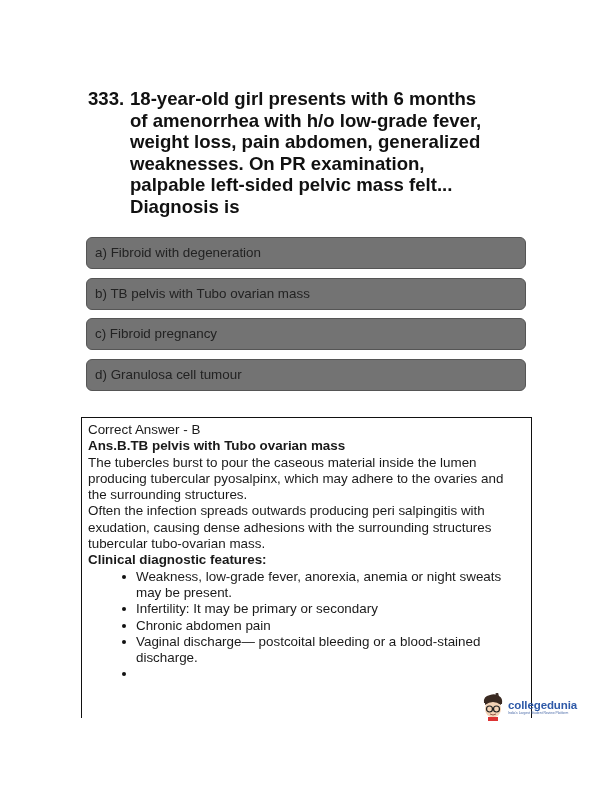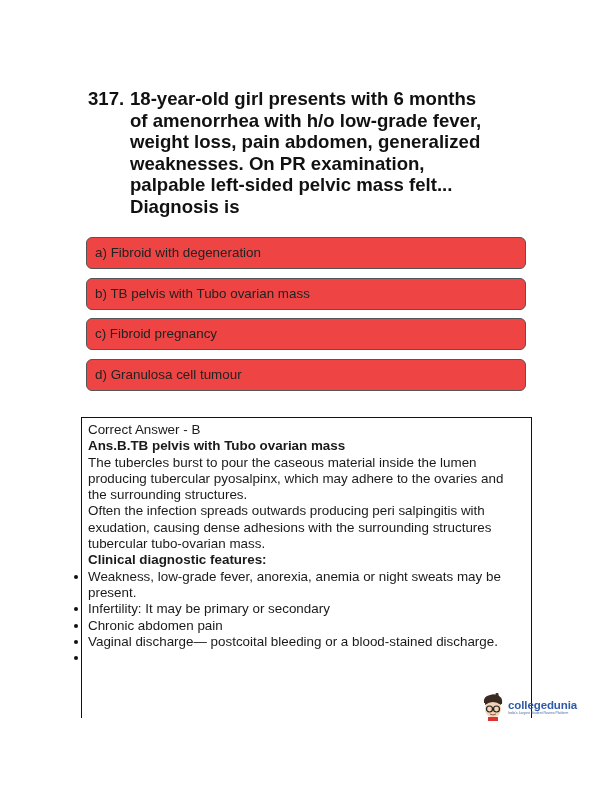--- a/index.html
+++ b/index.html
@@ -44,21 +44,21 @@
     box-sizing: border-box;
     width: 440px;
     height: 32px;
     border: 1px solid #555555;
     border-radius: 6px;
     margin-bottom: 8.5px;
     padding: 0 8px;
     font-size: 13.4px;
     line-height: 30px;
     color: #222222;
-    background: #ef4444;
+    background: #737373;
     cursor: pointer;
   }
   .answer-box {
     position: absolute;
     left: 81px;
     top: 417px;
     width: 451px;
     height: 340px;
     border: 1.3px solid #111111;
     box-sizing: border-box;
@@ -73,20 +73,21 @@
   .answer-box p {
     margin: 0;
   }
   .bullets {
     list-style: none;
     margin: 0;
     padding: 0;
   }
   .bullets li {
     position: relative;
+    margin-left: 48px;
   }
   .bullet-dot {
     position: absolute;
     left: -14px;
     top: 6px;
     width: 4px;
     height: 4px;
     border-radius: 50%;
     background: #111111;
   }
@@ -127,21 +128,21 @@
     font-size: 3.4px;
     color: #4a6aa8;
     line-height: 5px;
     white-space: nowrap;
   }
 </style>
 </head>
 <body>
 
 <div class="question">
-  <span class="q-num">317.</span>
+  <span class="q-num">333.</span>
   <span class="q-text">18-year-old girl presents with 6 months</span>
   <span class="q-text">of amenorrhea with h/o low-grade fever,</span>
   <span class="q-text">weight loss, pain abdomen, generalized</span>
   <span class="q-text">weaknesses. On PR examination,</span>
   <span class="q-text">palpable left-sided pelvic mass felt...</span>
   <span class="q-text">Diagnosis is</span>
 </div>
 
 <div class="options">
   <div class="option">a) Fibroid with degeneration</div>

